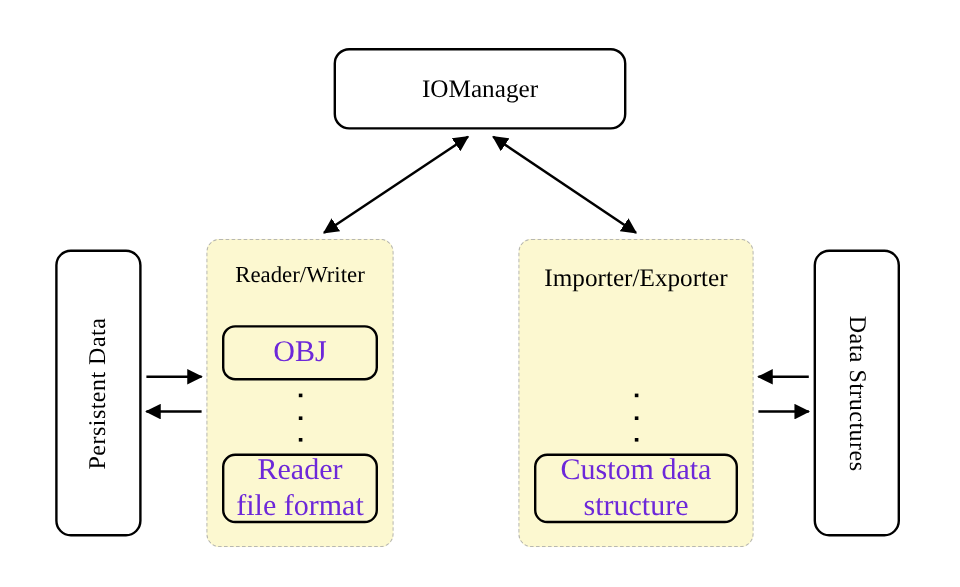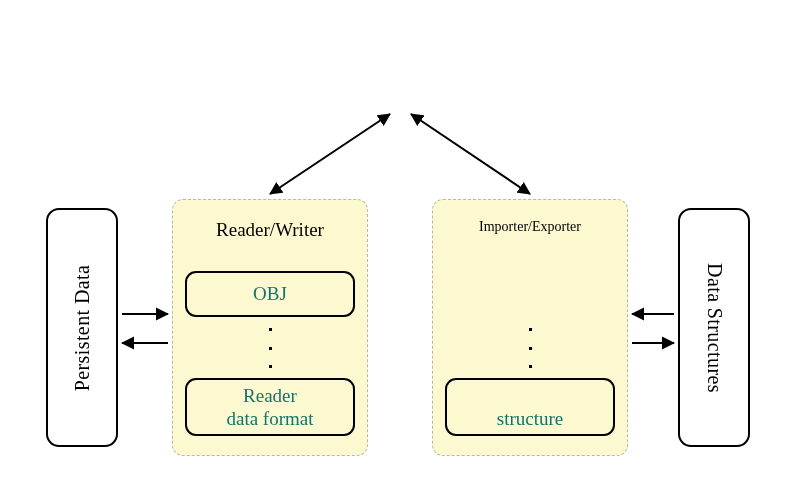--- a/index.html
+++ b/index.html
@@ -80,49 +80,49 @@
   
   .panel {
     position: absolute;
     box-sizing: border-box;
     background: #fcf8d0;
     border: 1.6px dashed #b8b8b0;
     border-radius: 11px;
     top: 199px;
     height: 257px;
   }
-  #panel-readerwriter { left: 172px; width: 196px; padding-left: 19px; }
+  #panel-readerwriter { left: 172px; width: 156px; padding-left: 19px; }
   #panel-importexport { left: 432px; width: 196px; }
 
   .panel-title {
     position: absolute;
     top: 19px;
     left: 0;
     width: 100%;
     text-align: center;
     font-size: 19px;
     color: #000000;
     white-space: nowrap;
   }
-  #panel-importexport .panel-title { font-size: 14px; }
+  #panel-importexport .panel-title { font-size: 21px; }
 
   .inner-box {
     position: absolute;
     box-sizing: border-box;
     left: 12px;
     right: 12px;
     border: 2.6px solid #000000;
     border-radius: 11px;
     background: #fcf8d0;
     display: flex;
     align-items: center;
     justify-content: center;
     text-align: center;
-    font-size: 19px;
-    color: #0f766e;
+    font-size: 25px;
+    color: #6d28d9;
     line-height: 1.22;
   }
   .inner-top { top: 71px; height: 46px; }
   .inner-bottom { top: 178px; height: 58px; }
 
   .vdots {
     position: absolute;
     left: 0;
     width: 100%;
     top: 128px;
@@ -167,20 +167,23 @@
 
     <line x1="122" y1="314" x2="168" y2="314" stroke="#000000" stroke-width="2.1" marker-end="url(#ah)"></line>
 
     <line x1="168" y1="343" x2="122" y2="343" stroke="#000000" stroke-width="2.1" marker-end="url(#ah)"></line>
 
     <line x1="674" y1="314" x2="632" y2="314" stroke="#000000" stroke-width="2.1" marker-end="url(#ah)"></line>
 
     <line x1="632" y1="343" x2="674" y2="343" stroke="#000000" stroke-width="2.1" marker-end="url(#ah)"></line>
   </svg>
 
+  <div class="node" id="io-manager">
+    <span>IOManager</span>
+  </div>
 
   <div class="side-box" id="persistent-data">
     <span class="vlabel">Persistent Data</span>
   </div>
 
   <div class="side-box" id="data-structures">
     <span class="vlabel">Data Structures</span>
   </div>
 
   <div class="panel" id="panel-readerwriter">
@@ -192,36 +195,36 @@
 
     <div class="vdots">
       <i></i>
       <i></i>
       <i></i>
     </div>
 
     <div class="inner-box inner-bottom">
       <span>
         <span>Reader</span><br>
-        <span>data format</span>
+        <span>file format</span>
       </span>
     </div>
   </div>
 
   <div class="panel" id="panel-importexport">
     <div class="panel-title">Importer/Exporter</div>
 
 
     <div class="vdots">
       <i></i>
       <i></i>
       <i></i>
     </div>
 
     <div class="inner-box inner-bottom">
       <span>
-        <br>
+        <span>Custom data</span><br>
         <span>structure</span>
       </span>
     </div>
   </div>
 
 </div>
 
 </body></html>

